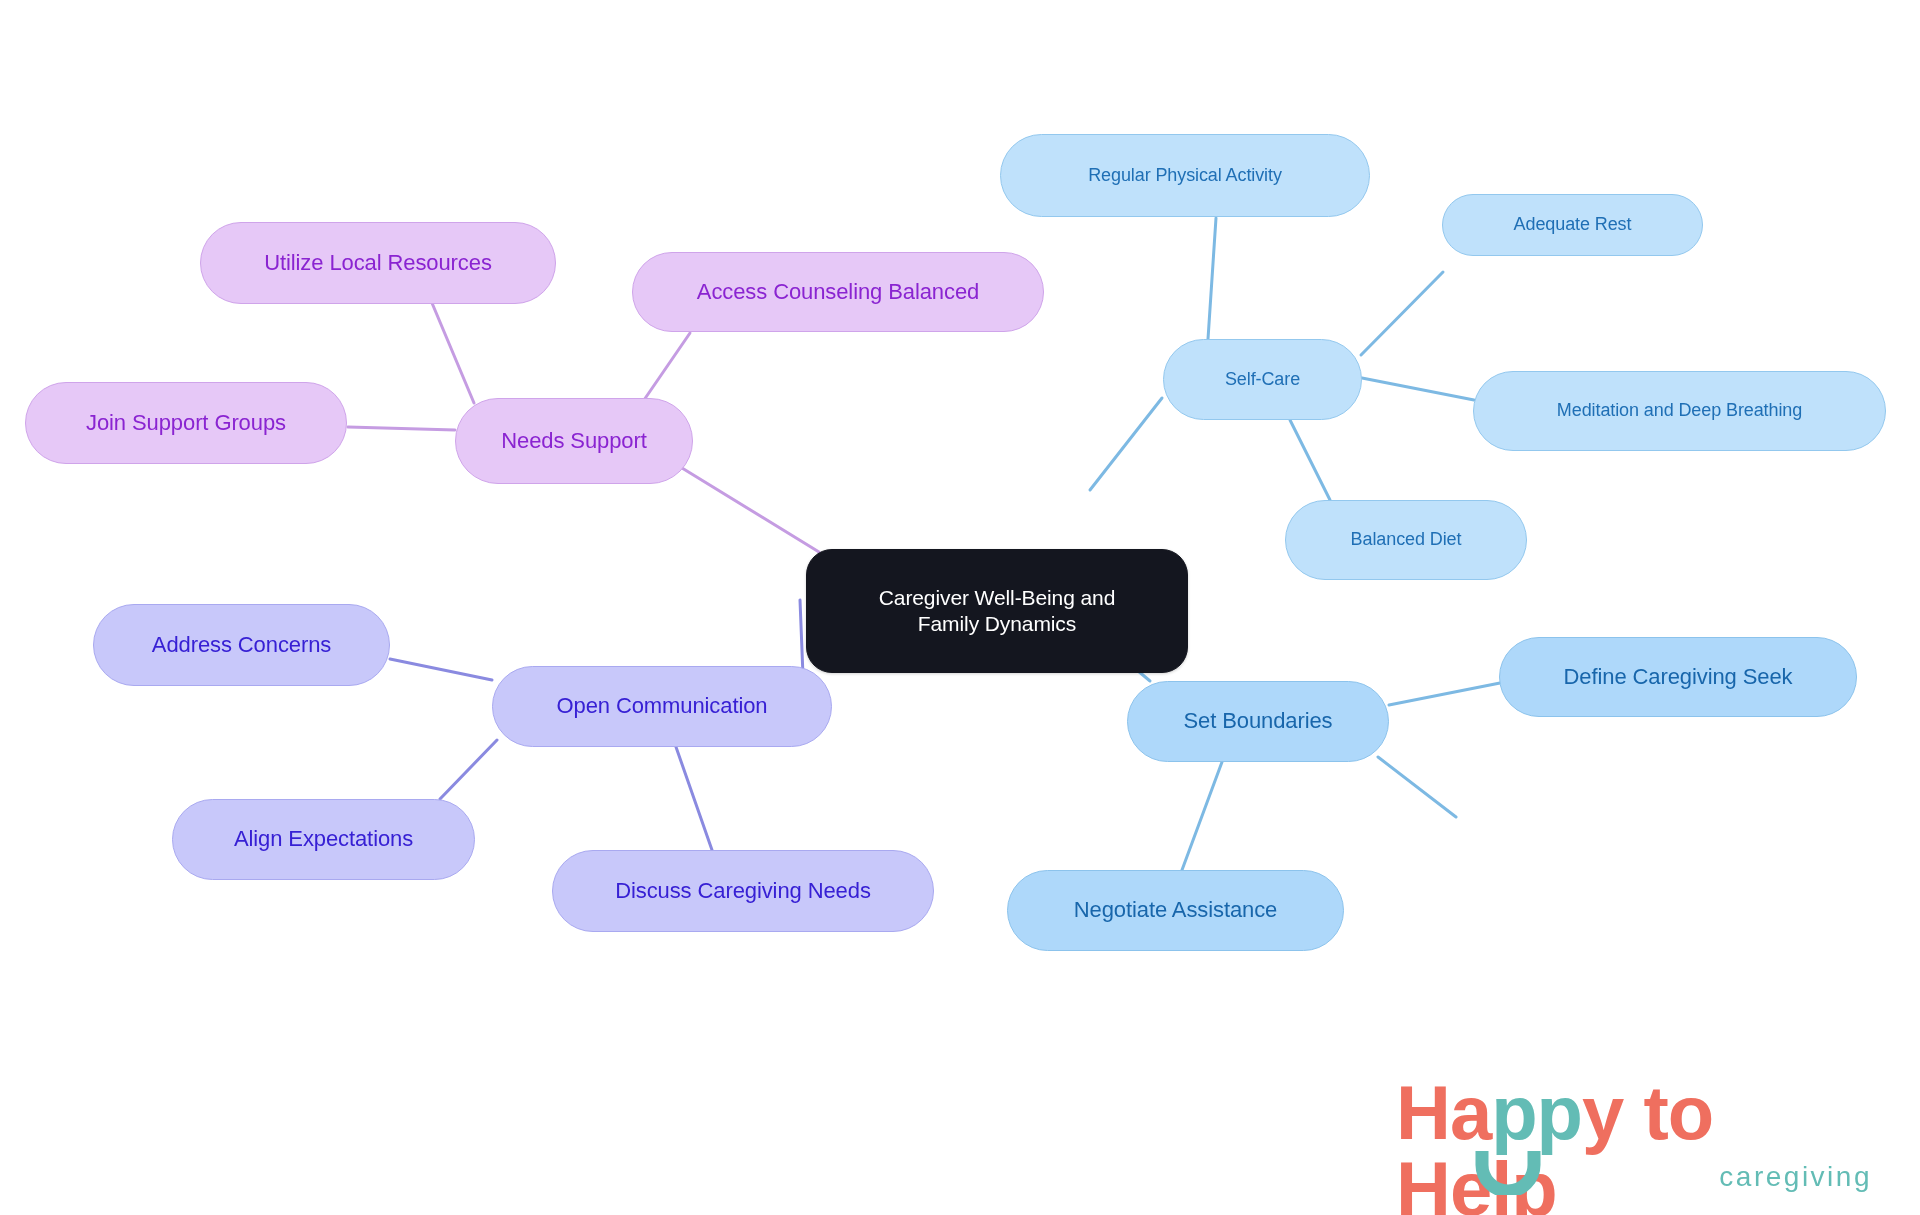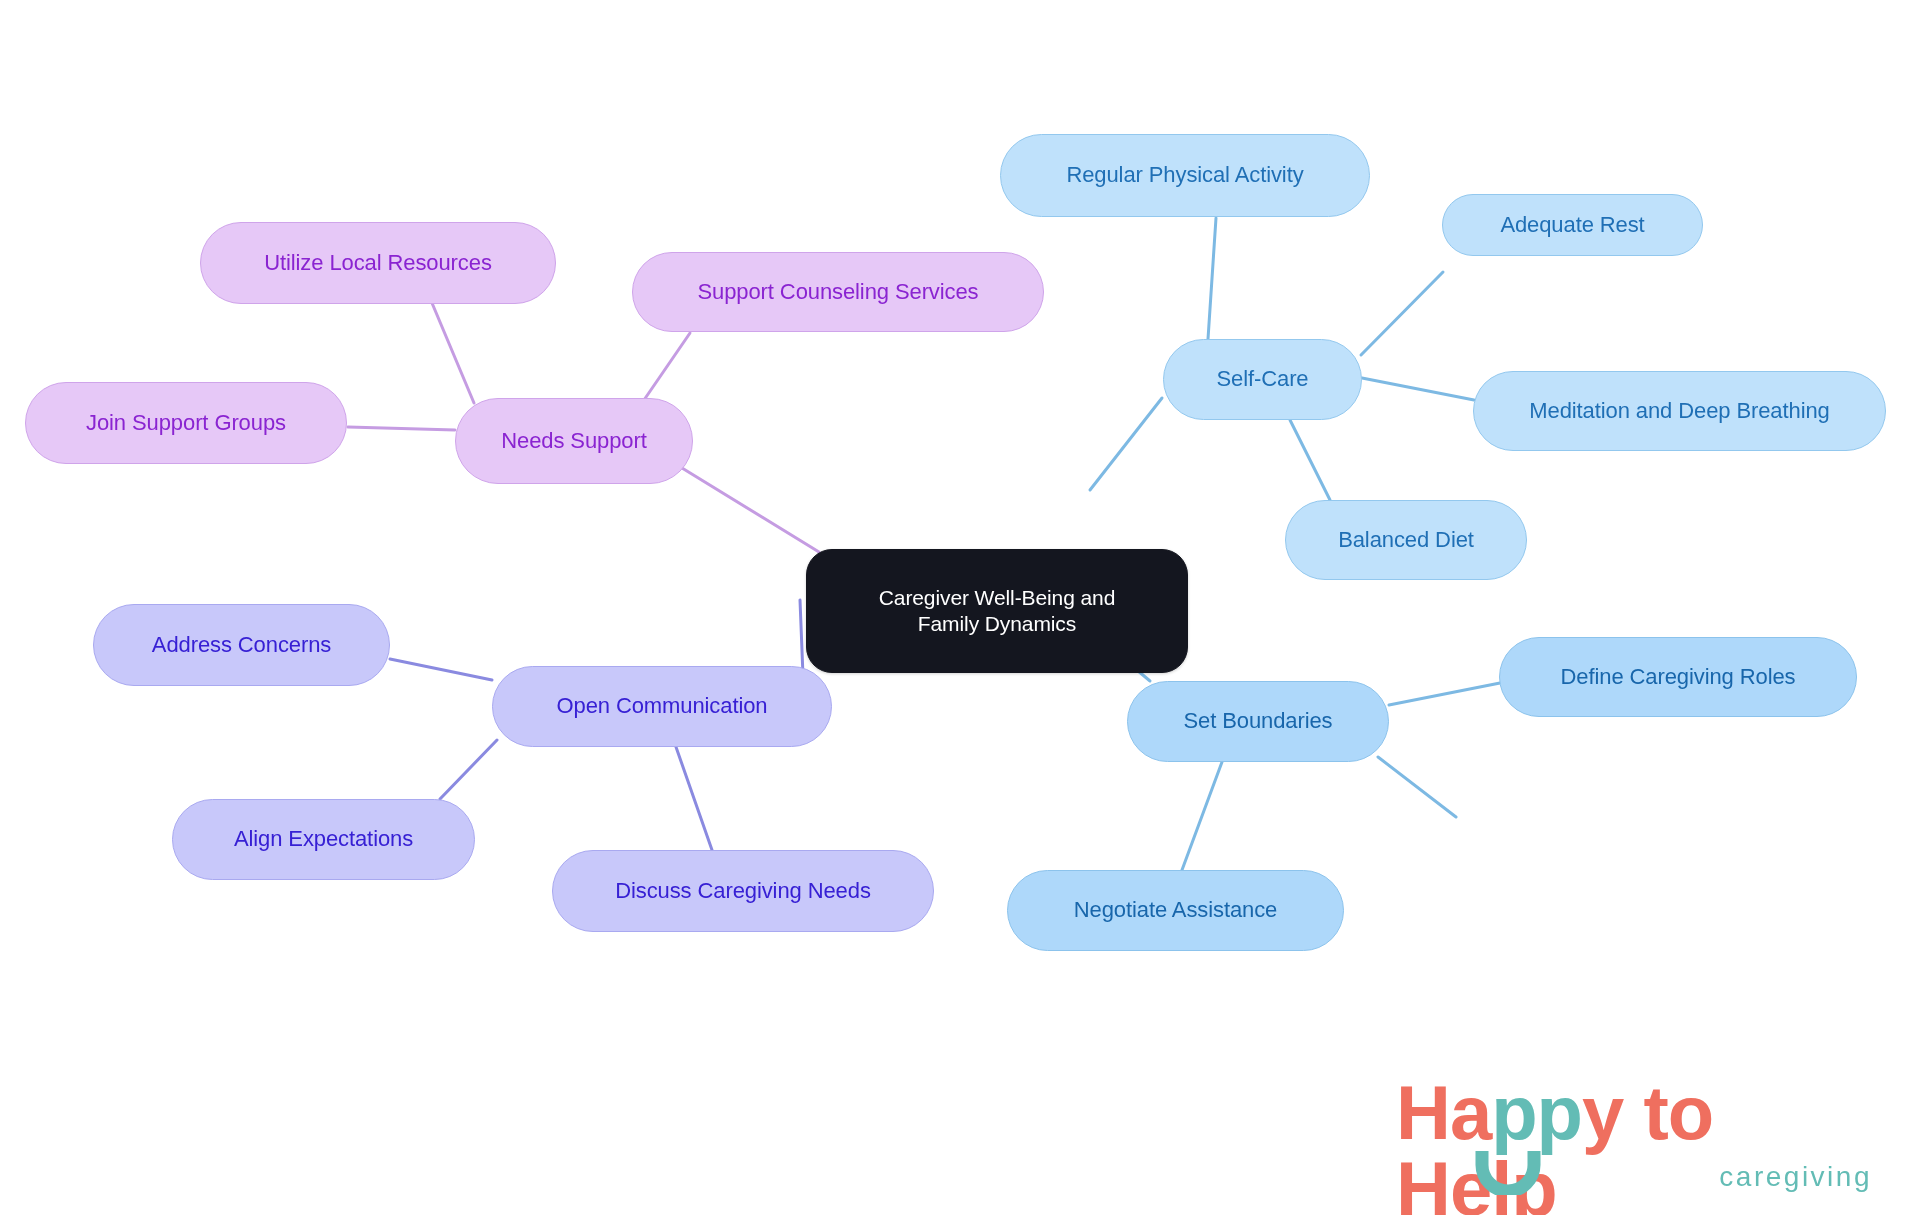--- a/index.html
+++ b/index.html
@@ -46,21 +46,21 @@
     border-color: #14161f;
     color: #ffffff;
     font-size: 21px;
     border-radius: 26px;
     box-shadow: 0 1px 3px rgba(0,0,0,0.18);
   }
   .node.blue {
     background: #bfe1fb;
     border-color: #93c8ee;
     color: #1f6fb5;
-    font-size: 22px;
+    font-size: 18px;
   }
   .node.blue-deep {
     background: #aed8fa;
     border-color: #8cc3ec;
     color: #1866ab;
     font-size: 22px;
   }
   .node.violet {
     background: #e6c8f7;
     border-color: #cfa4ea;
@@ -115,31 +115,31 @@
       <line x1="492" y1="680" x2="390" y2="659" stroke="#8a8ae0" stroke-width="3" stroke-linecap="round"></line>
       <line x1="497" y1="740" x2="440" y2="799" stroke="#8a8ae0" stroke-width="3" stroke-linecap="round"></line>
       <line x1="676" y1="747" x2="712" y2="850" stroke="#8a8ae0" stroke-width="3" stroke-linecap="round"></line>
     </svg>
 
   <div class="node root" id="n-root" style="left: 806px; top: 549px; width: 382px; height: 124px;">Caregiver Well-Being and
 Family Dynamics</div>
 
   <div class="node violet" id="n-seek-support" style="left: 455px; top: 398px; width: 238px; height: 86px;">Needs Support</div>
   <div class="node violet" id="n-utilize-local-resources" style="left: 200px; top: 222px; width: 356px; height: 82px;">Utilize Local Resources</div>
-  <div class="node violet" id="n-access-counseling-services" style="left: 632px; top: 252px; width: 412px; height: 80px;">Support Counseling Services</div>
+  <div class="node violet" id="n-access-counseling-services" style="left: 632px; top: 252px; width: 412px; height: 80px;">Access Counseling Balanced</div>
   <div class="node violet" id="n-join-support-groups" style="left: 25px; top: 382px; width: 322px; height: 82px;">Join Support Groups</div>
 
   <div class="node blue" id="n-self-care" style="left: 1163px; top: 339px; width: 199px; height: 81px;">Self-Care</div>
   <div class="node blue" id="n-regular-physical-activity" style="left: 1000px; top: 134px; width: 370px; height: 83px;">Regular Physical Activity</div>
   <div class="node blue" id="n-adequate-rest" style="left: 1442px; top: 194px; width: 261px; height: 62px;">Adequate Rest</div>
   <div class="node blue" id="n-meditation-and-deep-breathing" style="left: 1473px; top: 371px; width: 413px; height: 80px;">Meditation and Deep Breathing</div>
   <div class="node blue" id="n-balanced-diet" style="left: 1285px; top: 500px; width: 242px; height: 80px;">Balanced Diet</div>
 
   <div class="node blue-deep" id="n-set-boundaries" style="left: 1127px; top: 681px; width: 262px; height: 81px;">Set Boundaries</div>
-  <div class="node blue-deep" id="n-define-caregiving-roles" style="left: 1499px; top: 637px; width: 358px; height: 80px;">Define Caregiving Roles</div>
+  <div class="node blue-deep" id="n-define-caregiving-roles" style="left: 1499px; top: 637px; width: 358px; height: 80px;">Define Caregiving Seek</div>
   <div class="node blue-deep" id="n-negotiate-assistance" style="left: 1007px; top: 870px; width: 337px; height: 81px;">Negotiate Assistance</div>
 
   <div class="node indigo" id="n-open-communication" style="left: 492px; top: 666px; width: 340px; height: 81px;">Open Communication</div>
   <div class="node indigo" id="n-address-concerns" style="left: 93px; top: 604px; width: 297px; height: 82px;">Address Concerns</div>
   <div class="node indigo" id="n-align-expectations" style="left: 172px; top: 799px; width: 303px; height: 81px;">Align Expectations</div>
   <div class="node indigo" id="n-discuss-caregiving-needs" style="left: 552px; top: 850px; width: 382px; height: 82px;">Discuss Caregiving Needs</div>
 
   <div id="logo">
     <div class="logo-main">
       <span id="lg1" style="color: rgb(239, 111, 95);">Ha</span><span id="lg2" style="color: rgb(99, 188, 181);">pp</span><span id="lg3" style="color: rgb(239, 111, 95);">y to Help</span>

